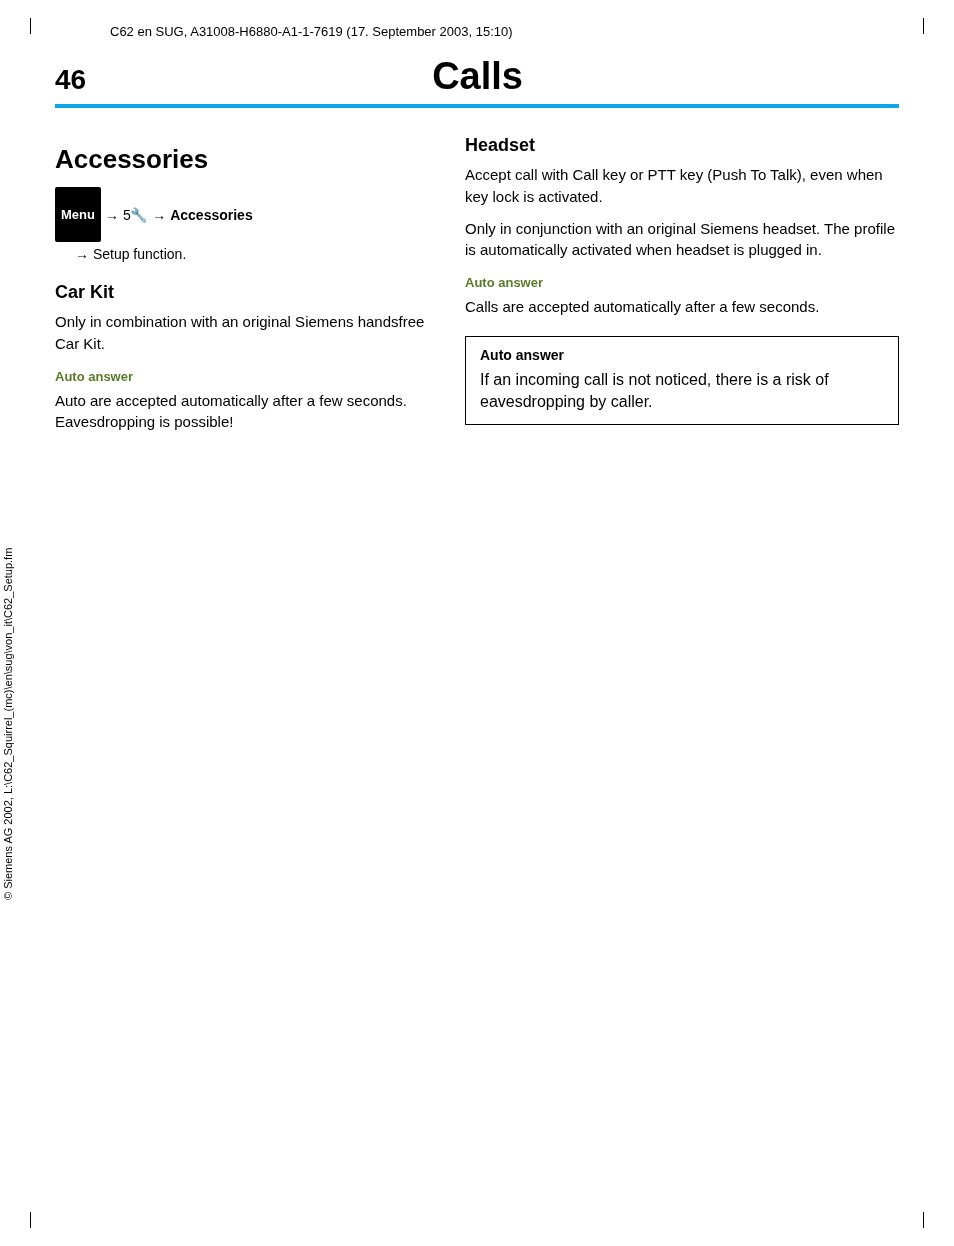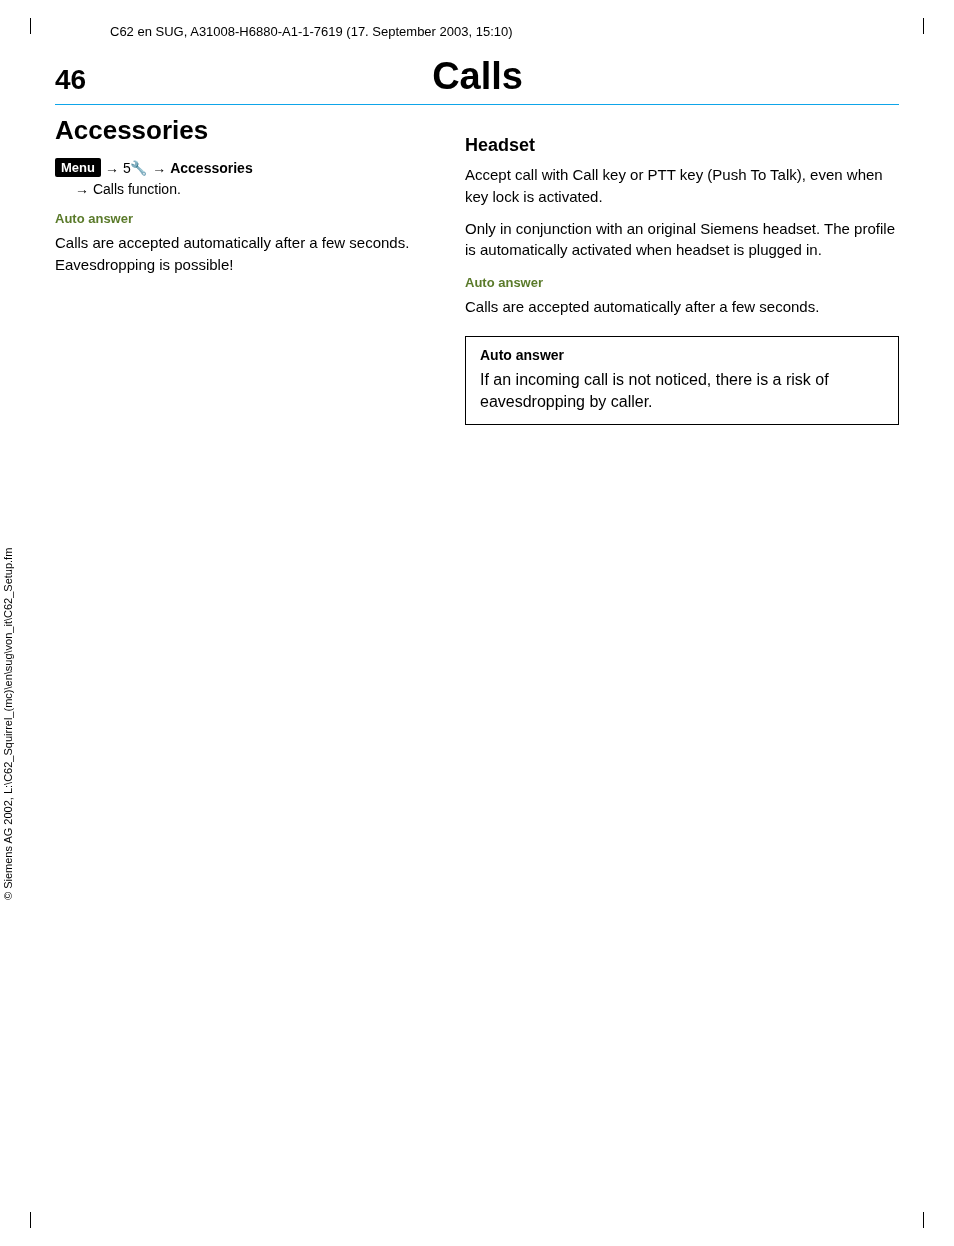--- a/index.html
+++ b/index.html
@@ -57,21 +57,21 @@
       text-align: right;
     }
 
     .page-header {
       position: absolute;
       top: 55px;
       left: 55px;
       right: 55px;
       display: flex;
       align-items: baseline;
-      border-bottom: 1px solid #0ea5e9;
+      border-bottom: 4px solid #0ea5e9;
       padding-bottom: 6px;
     }
 
     .page-number {
       font-size: 28px;
       font-weight: bold;
       margin-right: 30px;
     }
 
     .page-title {
@@ -87,20 +87,21 @@
       top: 115px;
       left: 55px;
       right: 55px;
       bottom: 50px;
       display: flex;
       gap: 30px;
     }
 
     .left-column {
       flex: 0 0 380px;
+      margin-top: 29px;
     }
 
     .right-column {
       flex: 1;
     }
 
     .section-title {
       font-size: 26px;
       font-weight: bold;
       margin-bottom: 12px;
@@ -110,21 +111,21 @@
       display: flex;
       align-items: center;
       gap: 4px;
       margin-bottom: 4px;
       font-size: 14px;
     }
 
     .menu-button {
       background: #000;
       color: #fff;
-      padding: 2px 6px;
+      padding: 20px 6px;
       font-size: 13px;
       font-weight: bold;
       border-radius: 2px;
     }
 
     .arrow {
       font-size: 14px;
     }
 
     .menu-step {
@@ -217,26 +218,28 @@
     <h1 class="section-title">Accessories</h1>
 
     <div class="menu-nav">
       <span class="menu-button">Menu</span>
       <span class="arrow">→</span>
       <span class="wrench-icon">5🔧</span>
       <span class="arrow">→</span>
       <span class="menu-step">Accessories</span>
     </div>
     <div class="menu-nav-2">
-      <span>→ </span><span>Calls function.</span>
+      <span>→ </span><span>Setup function.</span>
     </div>
 
+    <h2 class="subsection-title">Car Kit</h2>
+    <p class="body-text">Only in combination with an original Siemens handsfree Car Kit.</p>
 
     <div class="label-title">Auto answer</div>
-    <p class="body-text">Calls are accepted automatically after a few seconds. Eavesdropping is possible!</p>
+    <p class="body-text">Auto are accepted automatically after a few seconds. Eavesdropping is possible!</p>
 
   </div>
 
   <div class="right-column">
     <h2 class="subsection-title">Headset</h2>
     <p class="body-text">Accept call with Call key or PTT key (Push To Talk), even when key lock is activated.</p>
     <p class="body-text">Only in conjunction with an original Siemens headset. The profile is automatically activated when headset is plugged in.</p>
 
     <div class="label-title">Auto answer</div>
     <p class="body-text">Calls are accepted automatically after a few seconds.</p>

